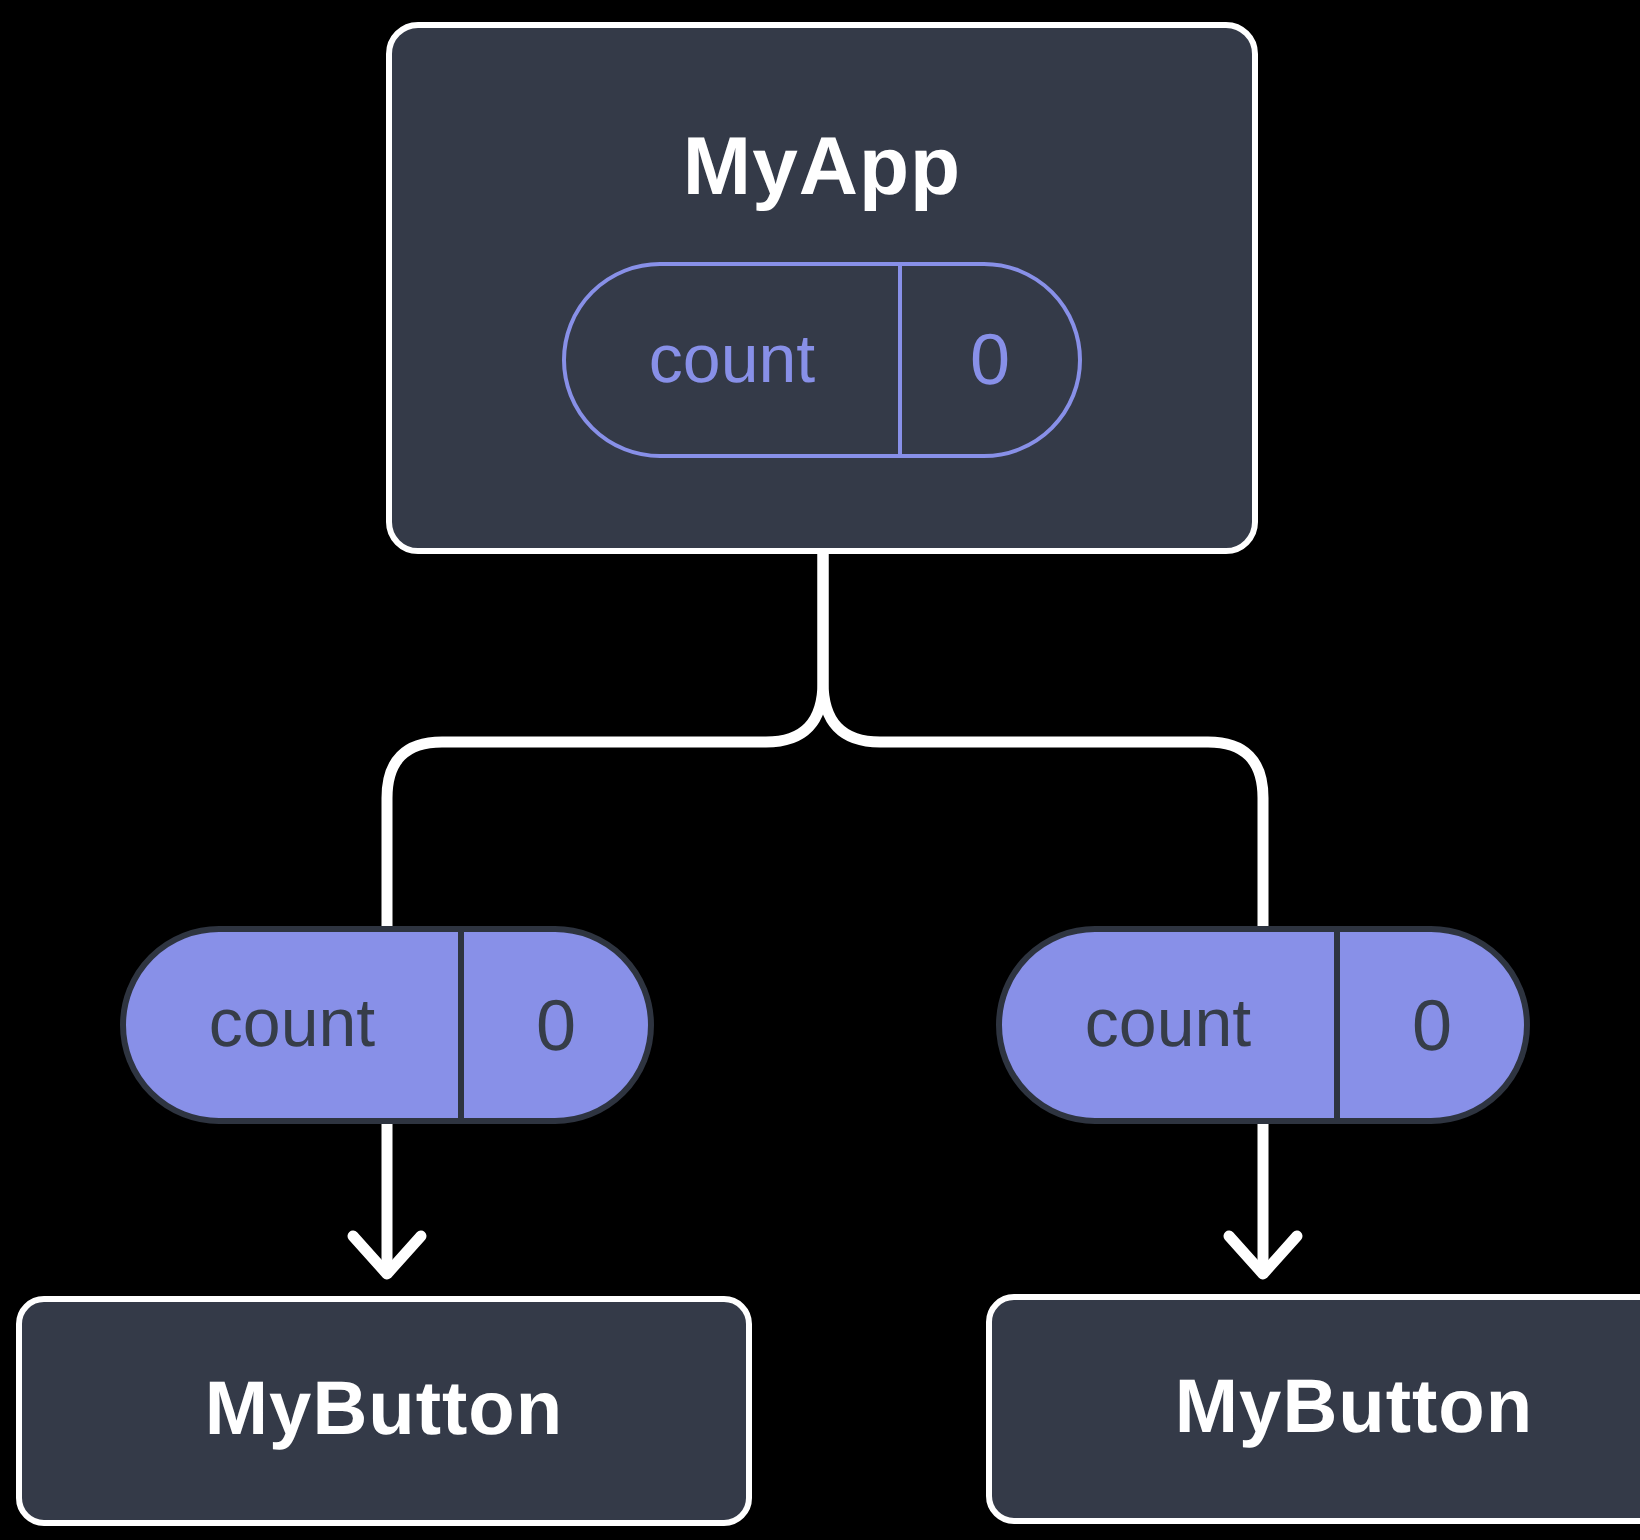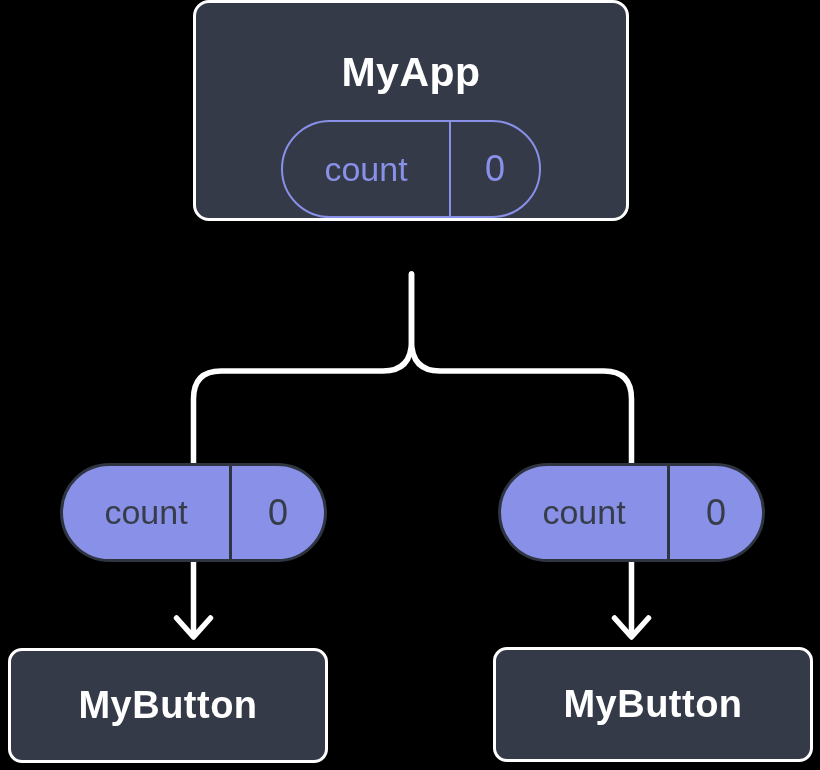--- a/index.html
+++ b/index.html
@@ -18,22 +18,22 @@
     z-index: 1;
   }
   .node {
     position: absolute;
     box-sizing: border-box;
     background: #343A48;
     border: 3.5px solid #FFFFFF;
     z-index: 2;
   }
   .app-box {
-    left: 193px; top: 0;
-    width: 436px; height: 221px;
+    left: 193px; top: 11px;
+    width: 436px; height: 266px;
     border-radius: 16px;
     display: flex;
     flex-direction: column;
     align-items: center;
     padding-top: 46px;
     gap: 24px;
   }
   .app-title {
     color: #FFFFFF;
     font-size: 41px;
@@ -78,21 +78,21 @@
   }
   .cell-value {
     flex: 1;
     display: flex;
     align-items: center;
     justify-content: center;
     font-size: 36px;
     font-weight: 400;
   }
   .button-box {
-    width: 320px; height: 115px;
+    width: 368px; height: 115px;
     border-radius: 14px;
     display: flex;
     align-items: center;
     justify-content: center;
   }
   .button-left  { left: 8px;   top: 648px; }
   .button-right { left: 493px; top: 647px; }
   .button-title {
     color: #FFFFFF;
     font-size: 38px;

